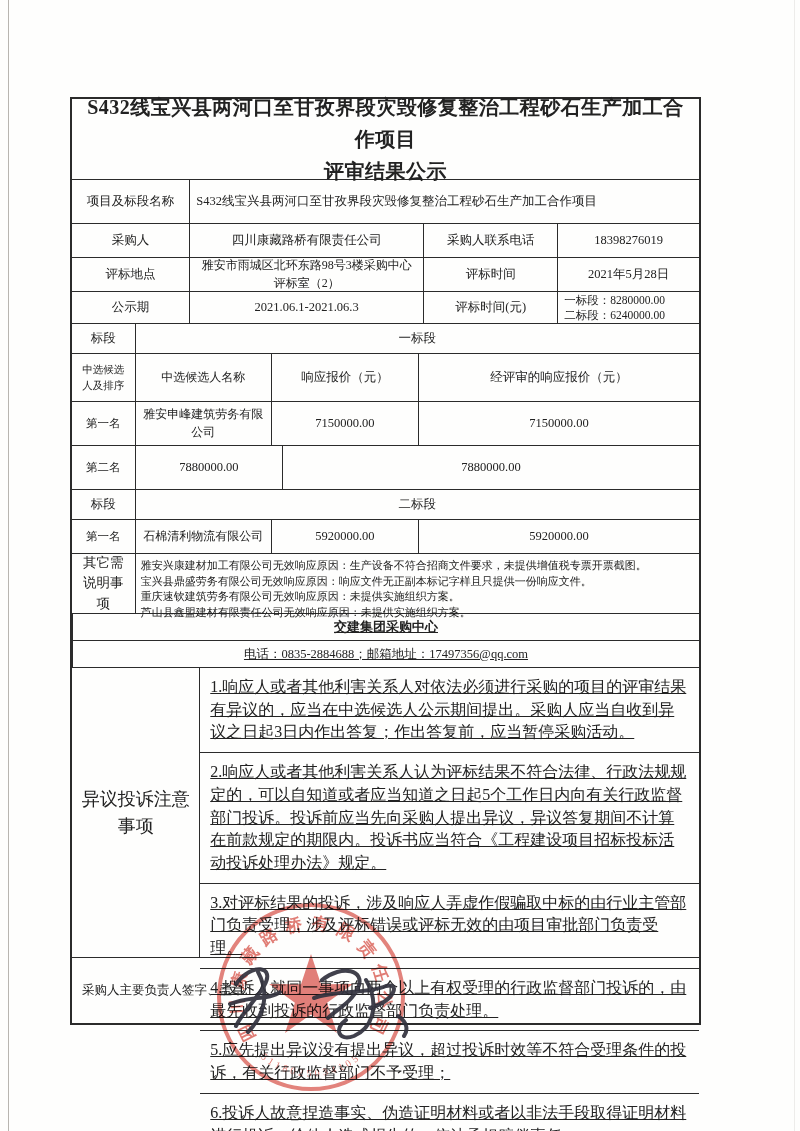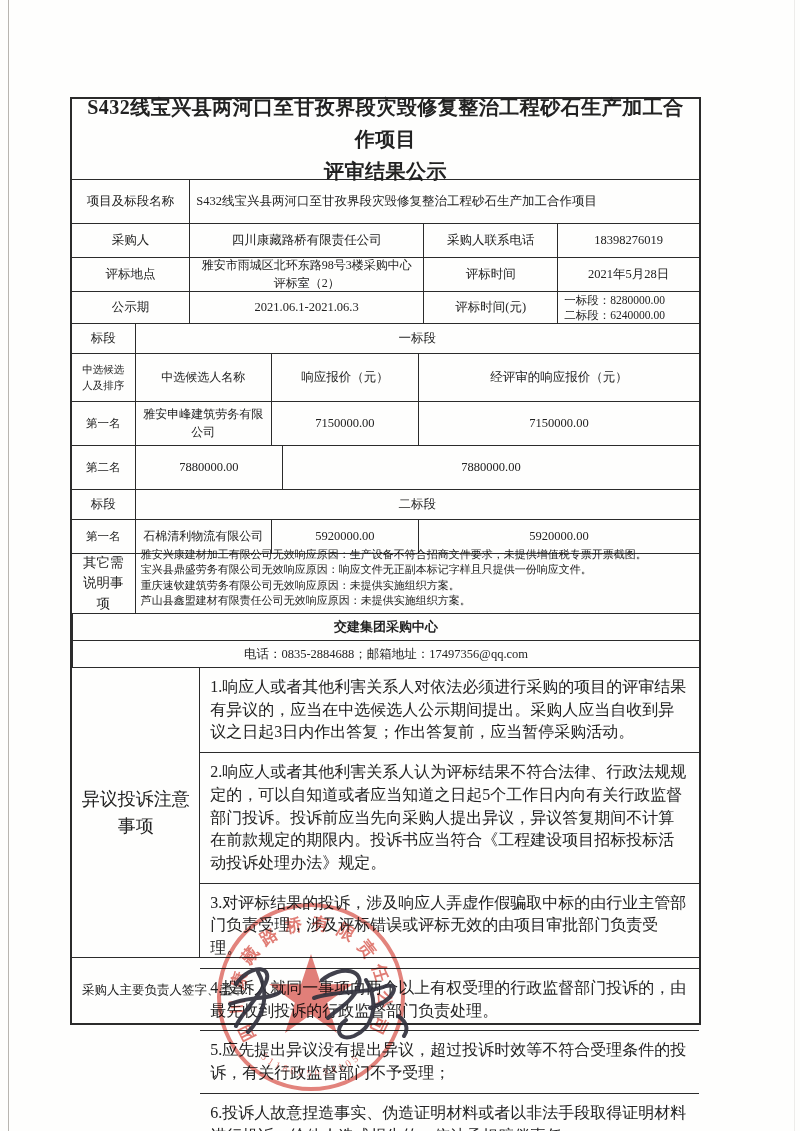--- a/index.html
+++ b/index.html
@@ -26,24 +26,24 @@
   .c-span { width:81.3%; flex:1; }
 
   
   .w-rank { width:10%; font-size:11.5px; }
   .w-name { width:21.7%; font-size:12px; }
   .w-price { width:23.5%; }
   .w-eval { width:44.8%; flex:1; }
   .w-lot { width:90%; flex:1; }
 
   .n-lab { width:10%; font-size:13.5px; line-height:1.5; }
-  .n-body { width:90%; flex:1; font-size:11px; line-height:1.42; padding:4px 5px; justify-content:flex-end; }
+  .n-body { width:90%; flex:1; font-size:11px; line-height:1.42; padding:4px 5px; justify-content:space-between; }
 
   .s-lab { width:20.3%; font-size:13.5px; line-height:1.5; }
-  .stack { flex:1; display:flex; flex-direction:column; padding:0; border-left:1.5px solid #2b2b2b; }
+  .stack { flex:1; display:flex; flex-direction:column; padding:0; border-left:1.5px solid #2b2b2b;text-decoration:underline; }
   .sub { flex:1; display:flex; align-items:center; justify-content:center; border-top:1.5px solid #2b2b2b; font-size:12.5px; }
   .sub:first-child { border-top:none; }
   .sub-dept { font-weight:bold; font-size:13px; }
 
   .objection-stack { height:290px; }
   .obj-item { flex:0 1 auto; display:block; text-align:left; padding:8px 10px; font-size:16px; line-height:1.42; border-top:1.5px solid #2b2b2b; }
   .obj-item:first-child { border-top:none; }
   .obj-item.airy { flex:1 1 auto; display:flex; flex-direction:column; justify-content:center; }
 
   .sign-row { height:66px; }

